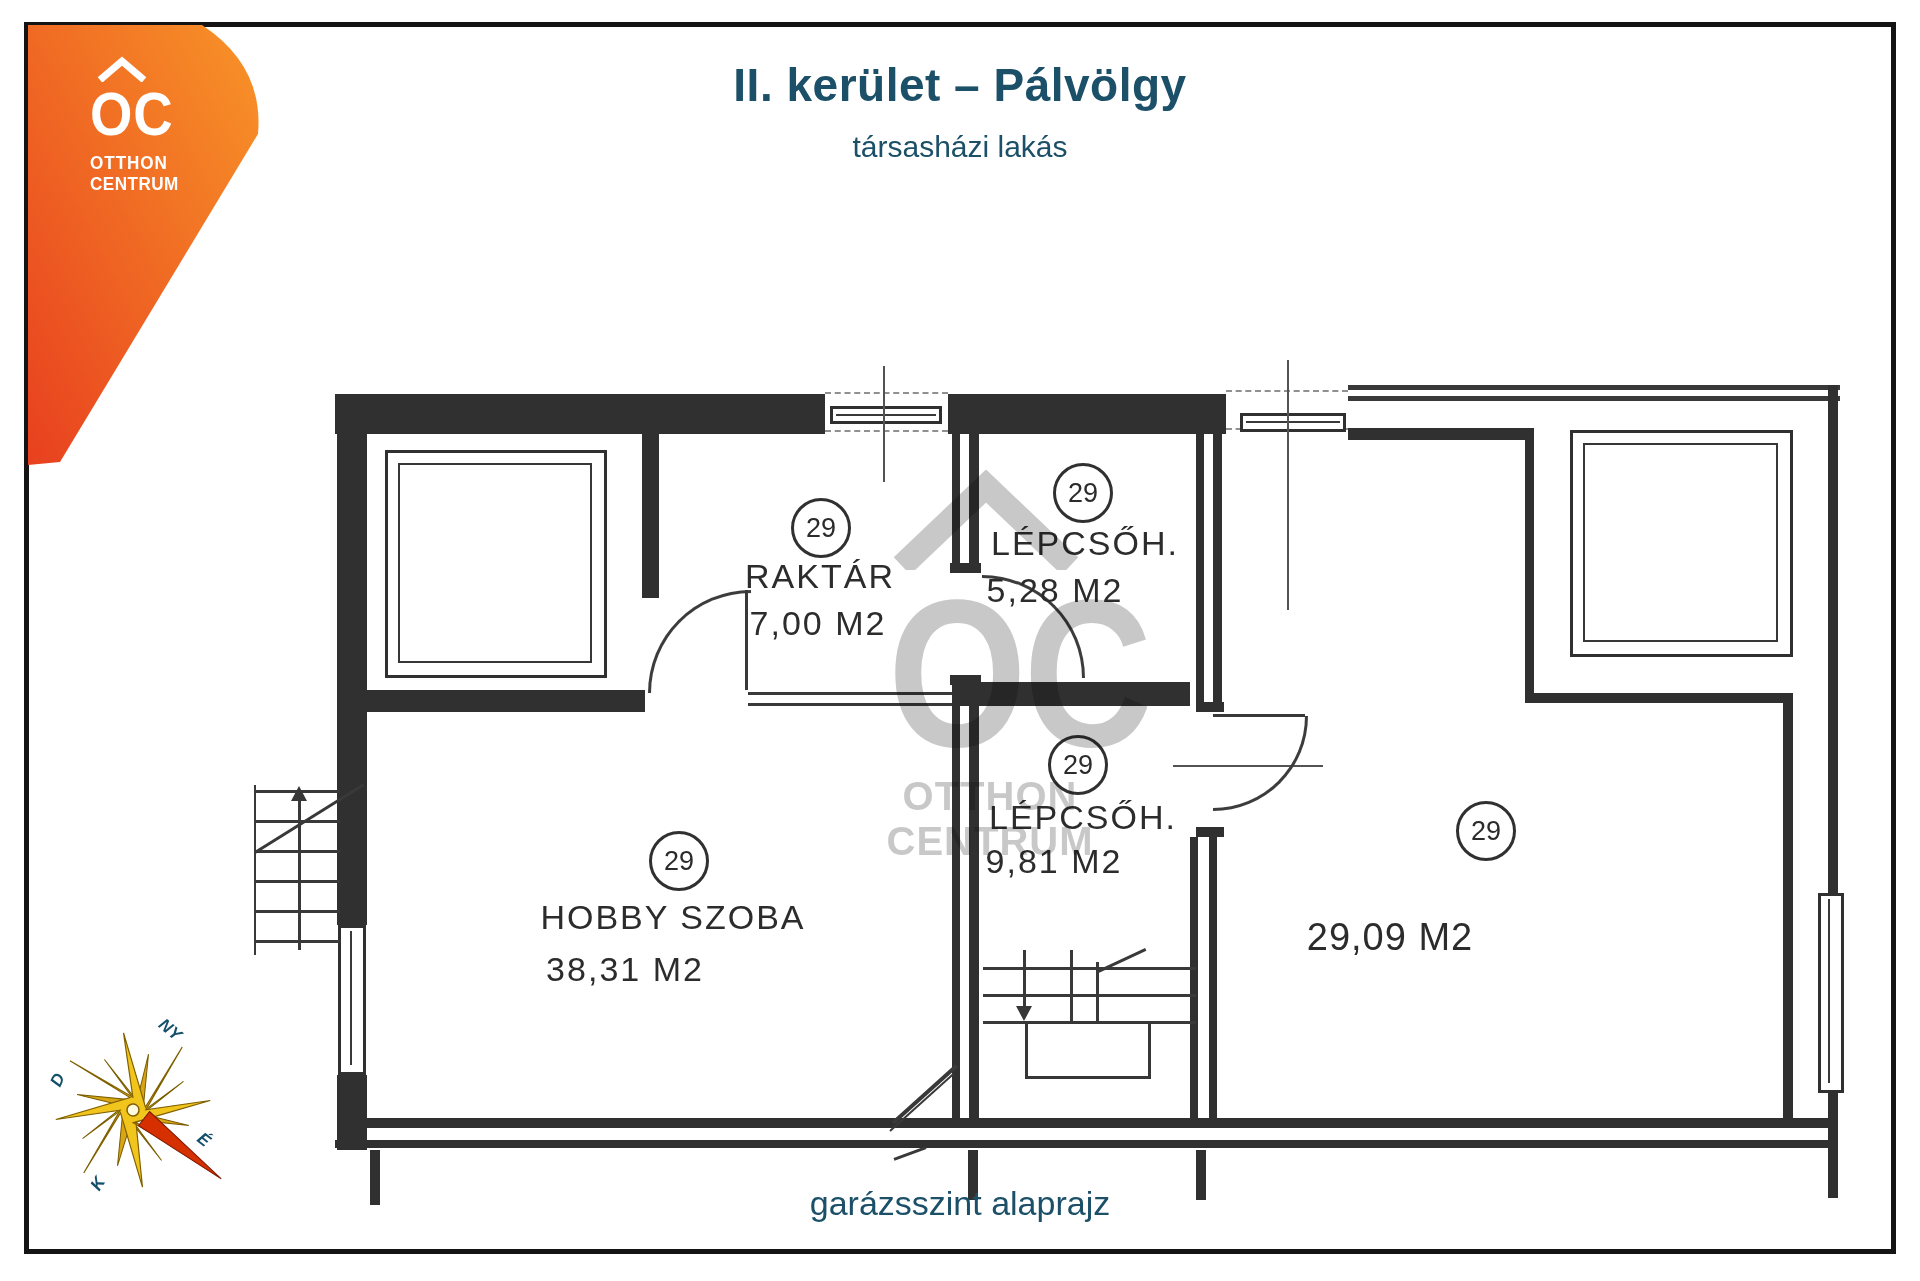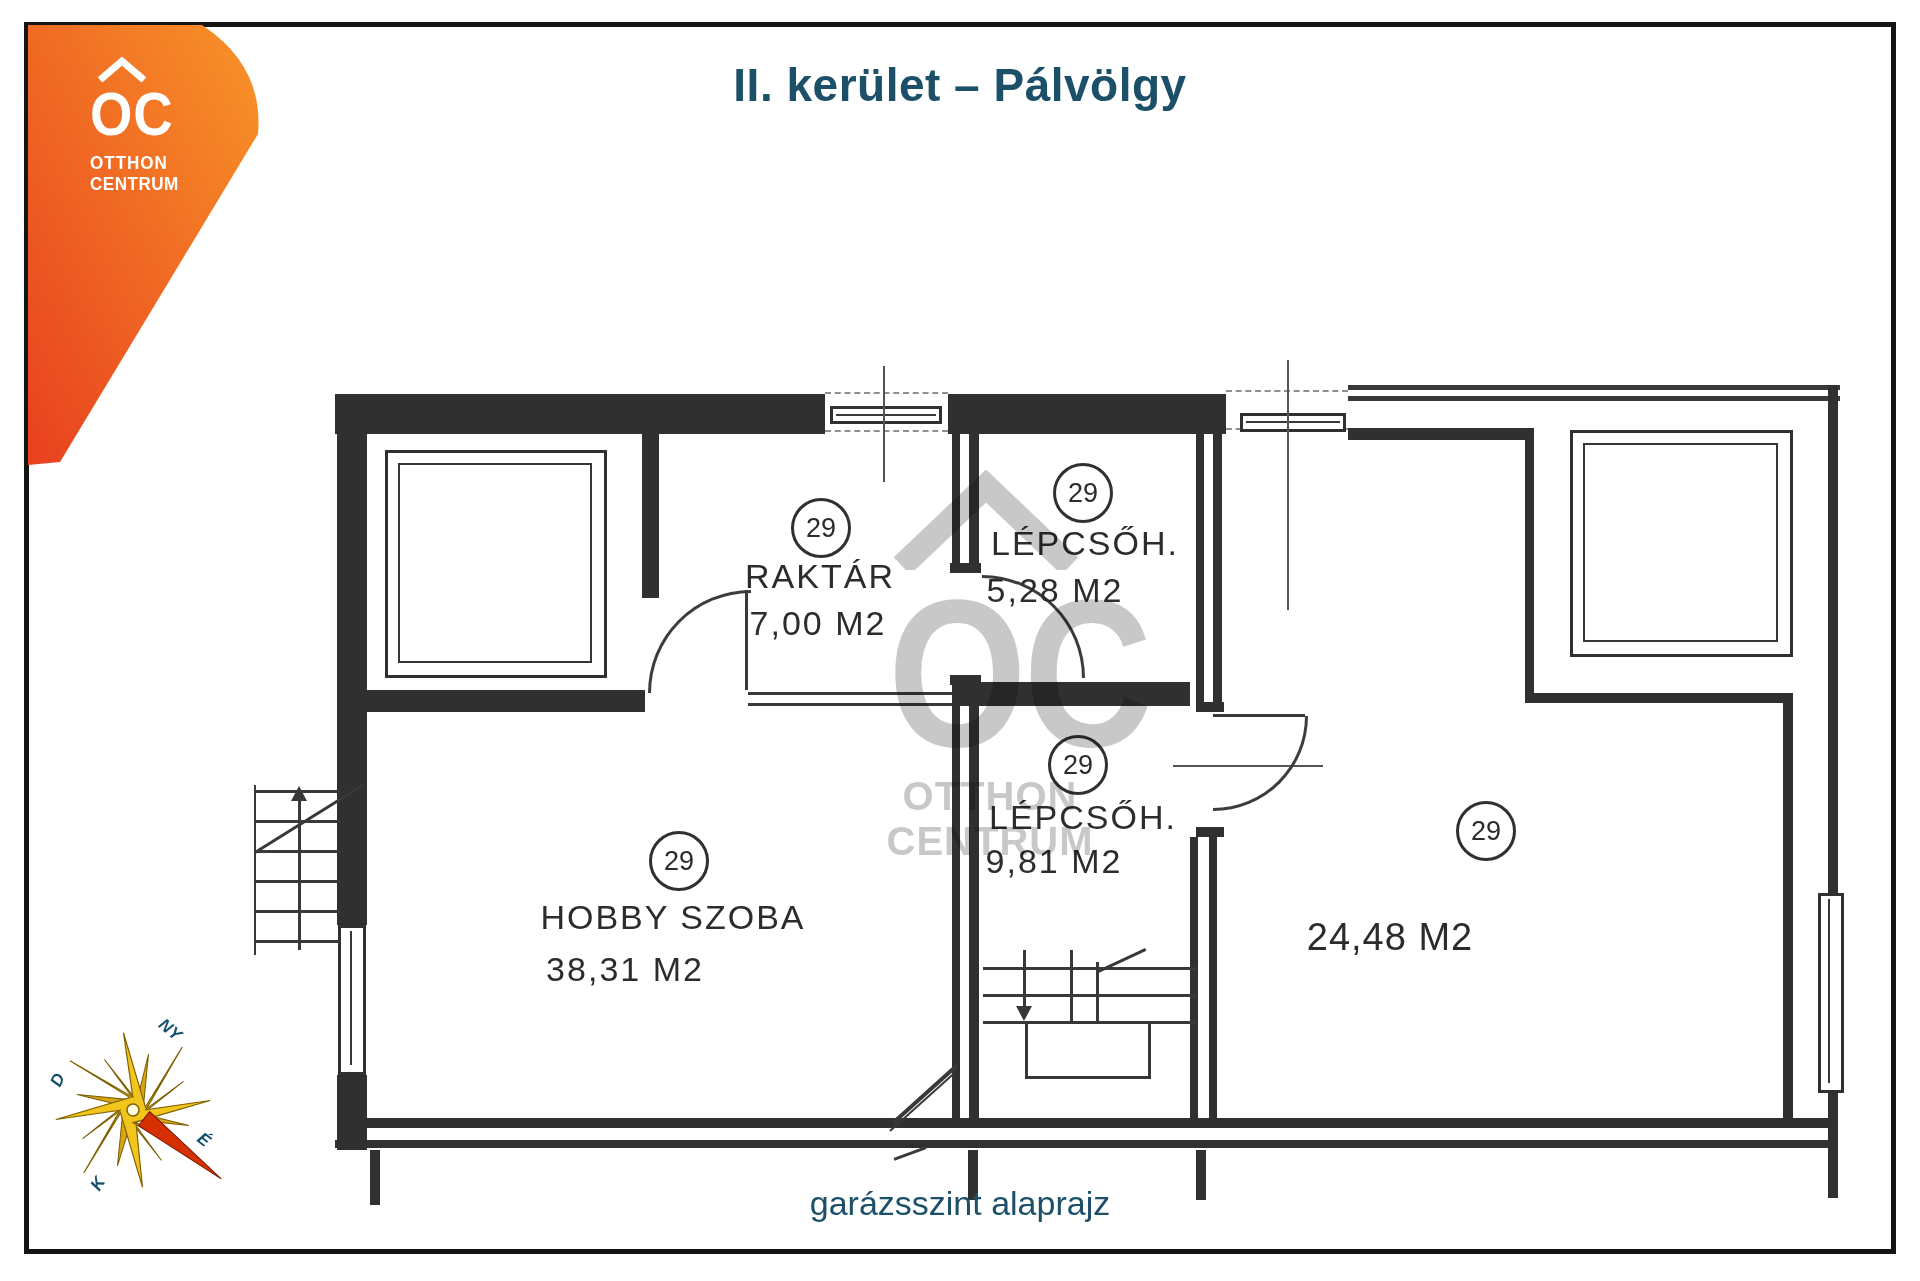--- a/index.html
+++ b/index.html
@@ -68,20 +68,21 @@
   <div class="logo-text">
     <svg class="logo-roof" width="60" height="26">
       <polyline points="6,24 28,5 50,24" fill="none" stroke="#ffffff" stroke-width="7"></polyline>
     </svg>
     <div class="logo-oc">OC</div>
     <div class="logo-l1">OTTHON</div>
     <div class="logo-l2">CENTRUM</div>
   </div>
 
   <div class="title">II. kerület – Pálvölgy</div>
+  <div class="subtitle">társasházi lakás</div>
 
   <div id="plan">
 
     <div class="w" style="left:335px;top:394px;width:490px;height:40px"></div>
     <div class="w" style="left:948px;top:394px;width:278px;height:40px"></div>
     <div class="w" style="left:337px;top:394px;width:30px;height:531px"></div>
     <div class="w" style="left:337px;top:1075px;width:30px;height:75px"></div>
     <div class="w" style="left:642px;top:434px;width:17px;height:164px"></div>
     <div class="w" style="left:367px;top:690px;width:278px;height:22px"></div>
     <div class="ln" style="left:748px;top:692px;width:204px;height:3px"></div>
@@ -184,21 +185,21 @@
     <div class="bubble" style="left:1456px;top:801px">29</div>
 
     <div class="rname" style="left:820px;top:557px">RAKTÁR</div>
     <div class="rarea" style="left:818px;top:604px">7,00 M2</div>
     <div class="rname" style="left:1085px;top:524px">LÉPCSŐH.</div>
     <div class="rarea" style="left:1055px;top:571px">5,28 M2</div>
     <div class="rname" style="left:1083px;top:798px">LÉPCSŐH.</div>
     <div class="rarea" style="left:1054px;top:842px">9,81 M2</div>
     <div class="rname" style="left:673px;top:898px">HOBBY SZOBA</div>
     <div class="rarea" style="left:625px;top:950px">38,31 M2</div>
-    <div class="rarea big" style="left:1390px;top:916px">24,48 M2</div>
+    <div class="rarea big" style="left:1390px;top:916px">29,09 M2</div>
   </div>
 
   <div id="wm">
     <svg width="240" height="100">
       <polyline points="32,96 116,16 200,96" fill="none" stroke="#9b9b9b" stroke-width="24"></polyline>
     </svg>
     <div class="wm-oc">OC</div>
     <div class="wm-l1">OTTHON</div>
     <div class="wm-l2">CENTRUM</div>
   </div>

